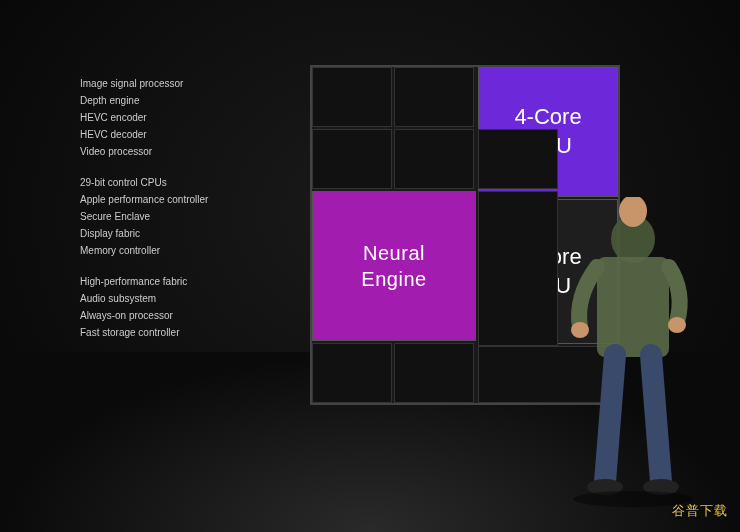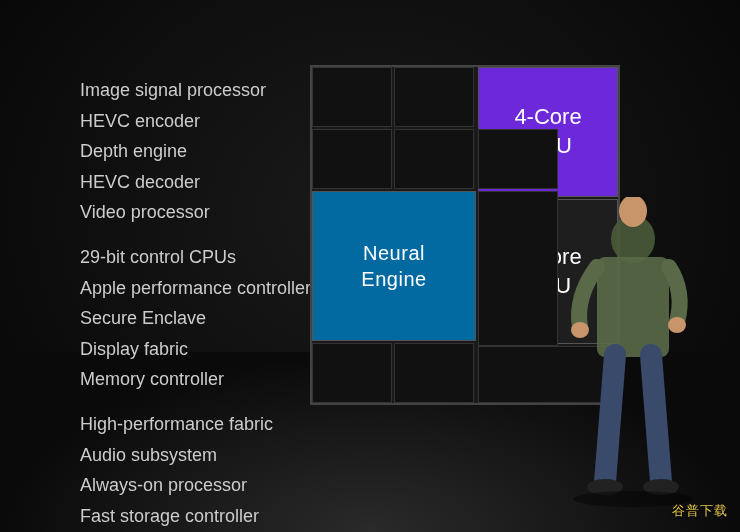--- a/index.html
+++ b/index.html
@@ -39,21 +39,21 @@
       line-height: 1.65;
     }
 
     .spec-group {
       margin-bottom: 14px;
     }
 
     .spec-item {
       display: block;
       color: #cccccc;
-      font-size: 18px;
+      font-size: 10px;
       line-height: 1.7;
     }
 
     
     .chip-container {
       position: absolute;
       left: 310px;
       top: 65px;
       width: 310px;
       height: 340px;
@@ -73,21 +73,21 @@
       background: #222;
       border: 1.5px solid #444;
     }
 
     .chip-block.dark {
       background: #111;
       border-color: #333;
     }
 
     .chip-block.neural {
-      background: #0369a1;
+      background: #a21caf;
       border-color: #555;
       display: flex;
       align-items: center;
       justify-content: center;
       flex-direction: column;
     }
 
     .chip-block.gpu {
       background: #6d28d9;
       border-color: #555;
@@ -147,22 +147,22 @@
   </style>
 </head>
 <body>
 
 <div class="scene">
   <div class="stage-floor"></div>
 
   <div class="spec-list">
     <div class="spec-group">
       <span class="spec-item">Image signal processor</span>
+      <span class="spec-item">Depth engine</span>
       <span class="spec-item">HEVC encoder</span>
-      <span class="spec-item">Depth engine</span>
       <span class="spec-item">HEVC decoder</span>
       <span class="spec-item">Video processor</span>
     </div>
     <div class="spec-group">
       <span class="spec-item">29-bit control CPUs</span>
       <span class="spec-item">Apple performance controller</span>
       <span class="spec-item">Secure Enclave</span>
       <span class="spec-item">Display fabric</span>
       <span class="spec-item">Memory controller</span>
     </div>

